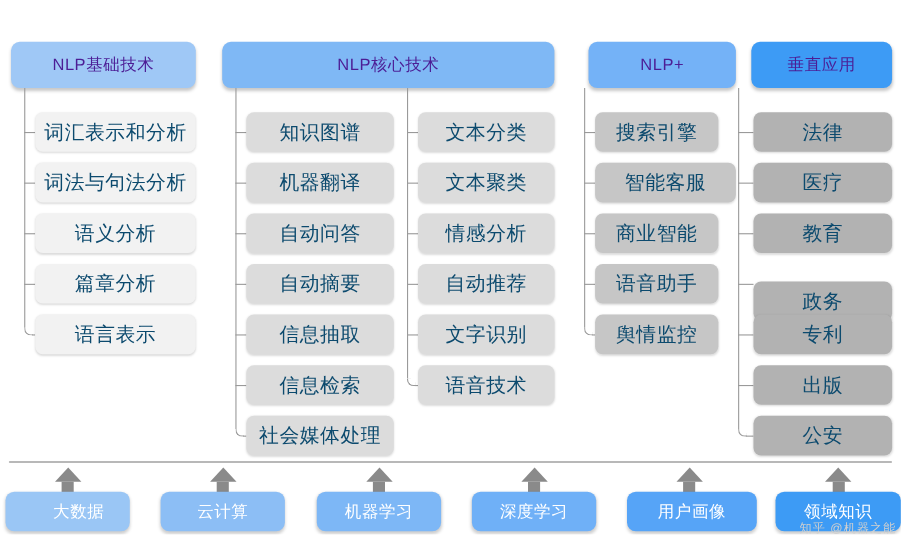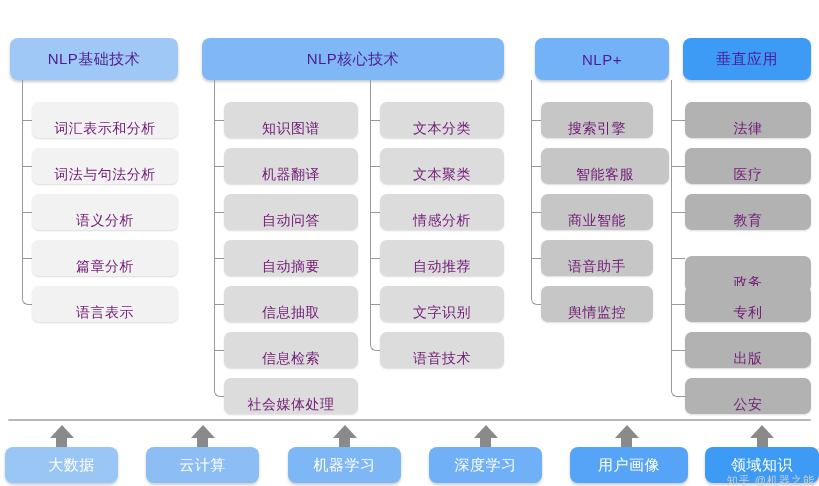--- a/index.html
+++ b/index.html
@@ -30,23 +30,23 @@
     box-shadow:0 2px 3px rgba(0,0,0,0.22);
     letter-spacing:0.5px;
     box-sizing:border-box;
   }
 
   
   .leaf{
     position:absolute;
     height:36px;
     border-radius:7px;
-    display:flex;align-items:flex-end;justify-content:center;
-    font-size:14px;
-    color:#701a75;
+    display:flex;align-items:center;justify-content:center;
+    font-size:18px;
+    color:#0c4a6e;
     box-shadow:0 1px 2px rgba(0,0,0,0.14);
     box-sizing:border-box;
     letter-spacing:0.5px;
   }
 
   
   .trunk{
     position:absolute;
     width:1px;
     background:#9a9a9a;

